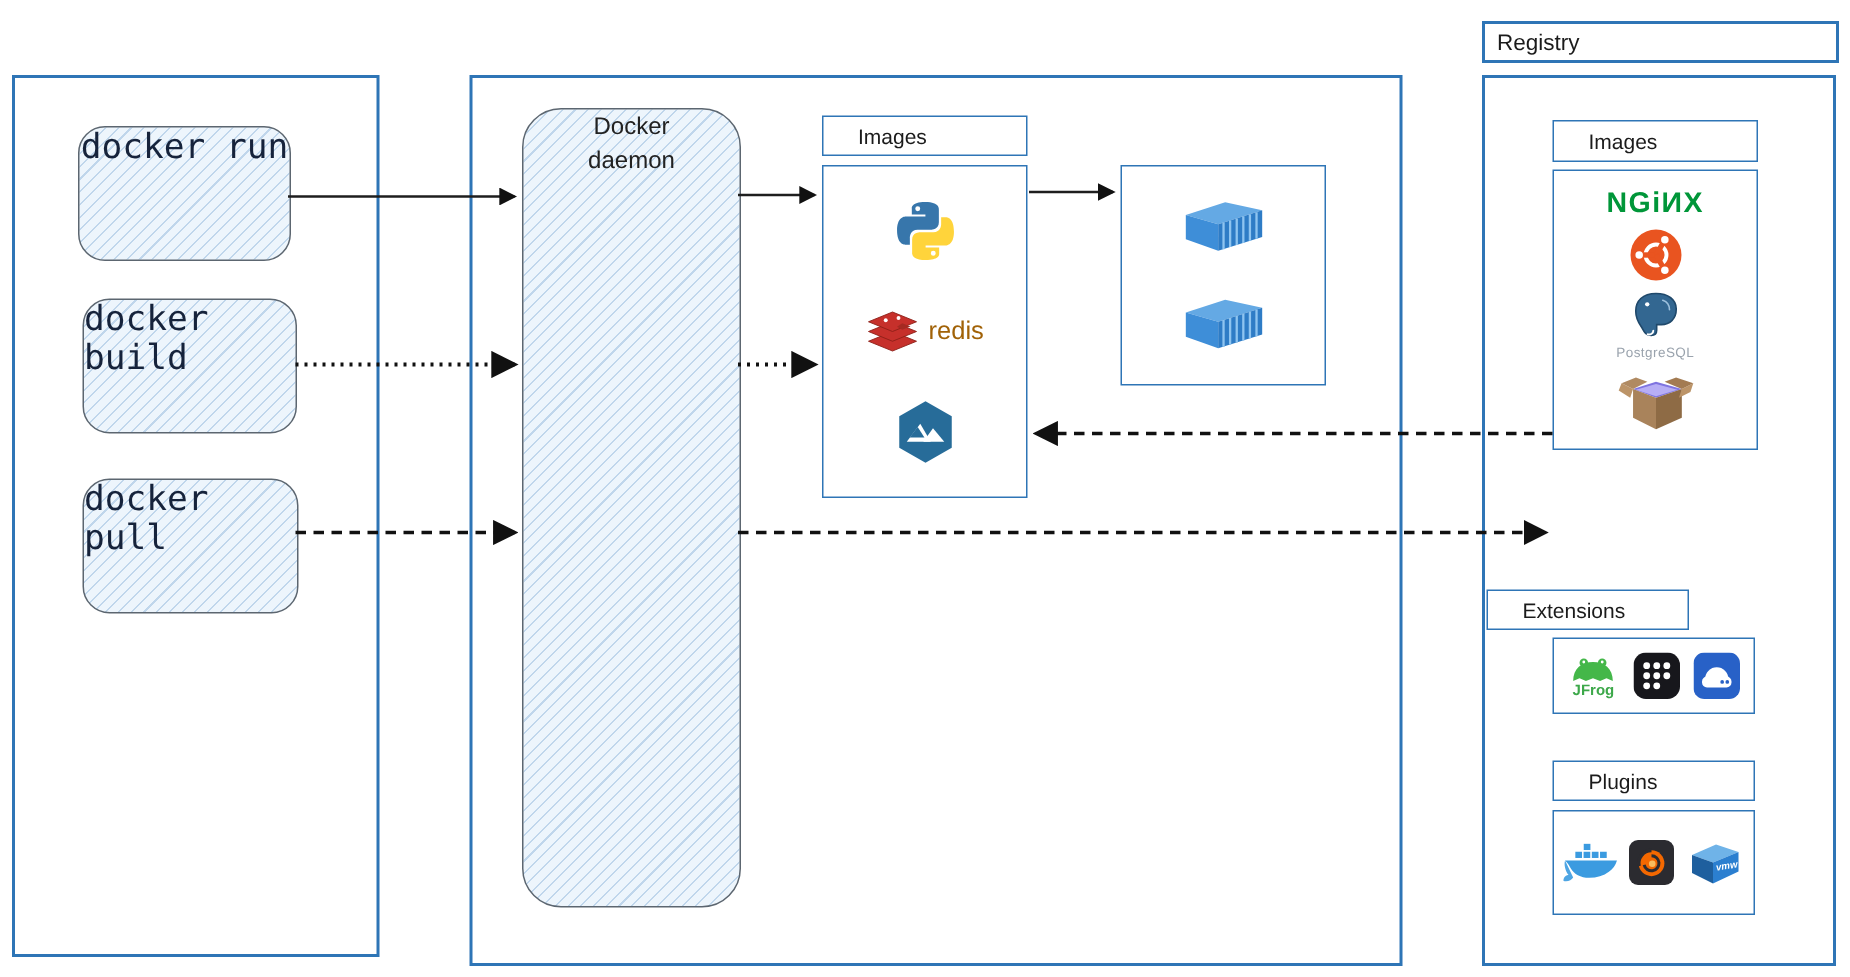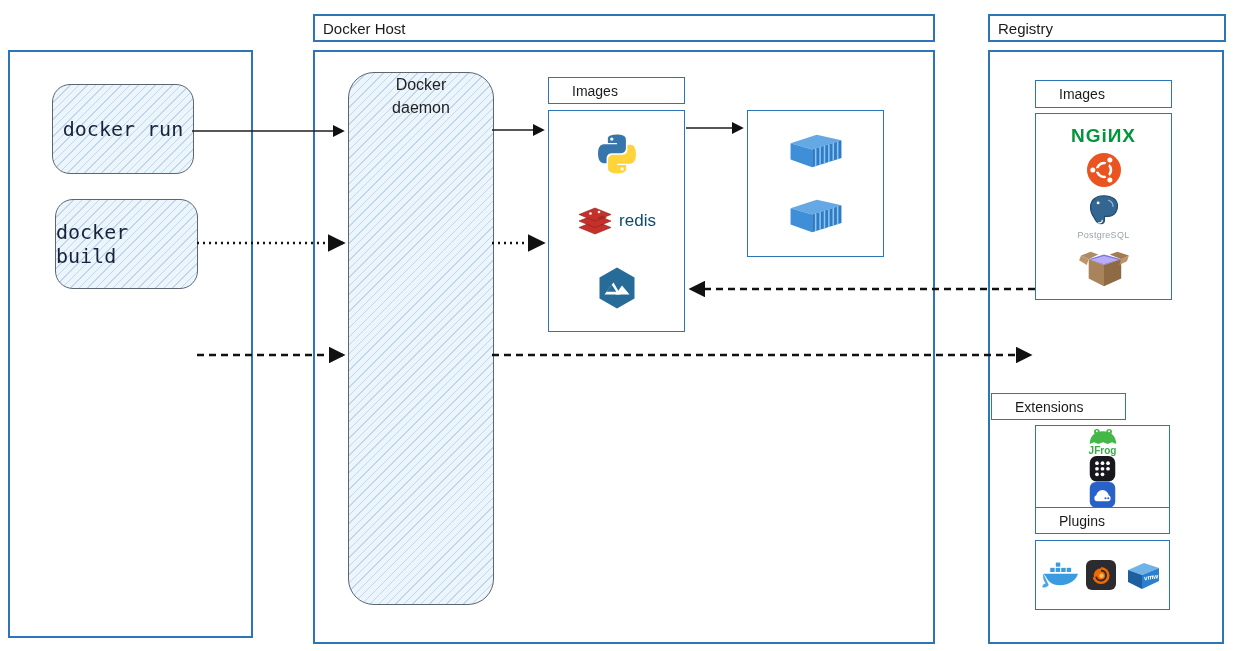--- a/index.html
+++ b/index.html
@@ -13,22 +13,22 @@
 
   
   .ptitle{position:absolute;box-sizing:border-box;border:1.5px solid #2E75B6;background:#fff;
     display:flex;align-items:center;padding-left:23px;font-size:14px;color:#1b1b1b;z-index:2;}
   .pbody{position:absolute;box-sizing:border-box;border:1.5px solid #2E75B6;background:#fff;z-index:2;}
 
   
   .sketch{background-color:#EDF5FC;
     background-image:repeating-linear-gradient(135deg, rgba(118,164,209,0.38) 0 1px, transparent 1px 6px);
     border:1.6px solid #5c6670;}
-  .cmd{position:absolute;border-radius:18px;display:flex;align-items:center;justify-content:center;
-    font-family:"DejaVu Sans Mono",monospace;font-size:20px;color:#16233b;z-index:2;}
+  .cmd{position:absolute;border-radius:18px;display:flex;align-items:flex-start;justify-content:center;
+    font-family:"DejaVu Sans Mono",monospace;font-size:23px;color:#16233b;z-index:2;}
   .daemon{position:absolute;border-radius:26px;display:flex;align-items:flex-start;justify-content:center;
     font-size:16px;color:#222;text-align:center;z-index:1;}
   .daemon span{display:block;max-width:84px;line-height:1.45;}
 
   
   #t-client{left:8px;top:14px;width:245px;height:28px}
   #b-client{left:8px;top:50px;width:245px;height:588px}
   #t-host{left:313px;top:14px;width:622px;height:28px}
   #b-host{left:313px;top:50px;width:622px;height:594px}
   #t-reg{left:988px;top:14px;width:238px;height:28px}
@@ -40,26 +40,26 @@
   #daemon{left:348px;top:72px;width:144px;height:531px}
 
   #t-himg{left:548px;top:77px;width:137px;height:27px}
   #b-himg{left:548px;top:110px;width:137px;height:222px;display:flex;flex-direction:column;justify-content:space-around;align-items:center;padding:6px 0;}
   #t-cont{left:747px;top:77px;width:137px;height:27px}
   #b-cont{left:747px;top:110px;width:137px;height:147px;display:flex;flex-direction:column;justify-content:space-around;align-items:center;padding:8px 0;}
 
   #t-rimg{left:1035px;top:80px;width:137px;height:28px}
   #b-rimg{left:1035px;top:113px;width:137px;height:187px;display:flex;flex-direction:column;justify-content:space-around;align-items:center;padding:8px 0;}
   #t-ext{left:991px;top:393px;width:135px;height:27px}
-  #b-ext{left:1035px;top:425px;width:135px;height:83px;display:flex;flex-direction:column;justify-content:space-evenly;align-items:center;}
+  #b-ext{left:1035px;top:425px;width:135px;height:51px;display:flex;flex-direction:row;justify-content:space-evenly;align-items:center;}
   #t-plug{left:1035px;top:507px;width:135px;height:27px}
   #b-plug{left:1035px;top:540px;width:135px;height:70px;display:flex;flex-direction:row;justify-content:space-evenly;align-items:center;}
 
   .redis-row{display:flex;align-items:center;gap:6px;}
-  .redis-label{font-size:17px;color:#0c4a6e;text-align:center;}
+  .redis-label{font-size:17px;color:#a16207;text-align:center;}
   .nginx-label{font-size:19px;font-weight:800;letter-spacing:1px;color:#009639;}
   .pg-block{display:flex;flex-direction:column;align-items:center;gap:1px;}
   .pg-label{font-size:9px;color:#9aa3ad;letter-spacing:0.3px;}
   .jfrog-block{display:flex;flex-direction:column;align-items:center;}
   .jfrog-label{font-size:10px;font-weight:bold;color:#3DA84A;margin-top:-2px;}
 
   
   #arrows{position:absolute;left:0;top:0;z-index:5;pointer-events:none;}
   .ln-solid{stroke:#1e1e1e;stroke-width:1.7;}
   .ln-dotted{stroke:#111;stroke-width:2.6;stroke-dasharray:2 4;}
@@ -71,24 +71,24 @@
 <div class="canvas">
 
   <div id="b-client" class="bigbox"></div>
 
   <div id="cmd-run" class="cmd sketch">
     <span>docker run</span>
   </div>
   <div id="cmd-build" class="cmd sketch">
     <span>docker build</span>
   </div>
-
-  <div id="t-host" class="titlebar">
-    <span>Docker Host</span>
-  </div>
+  <div id="cmd-pull" class="cmd sketch">
+    <span>docker pull</span>
+  </div>
+
   <div id="b-host" class="bigbox"></div>
 
   <div id="daemon" class="daemon sketch">
     <span>Docker daemon</span>
   </div>
 
   <div id="t-himg" class="ptitle">
     <span>Images</span>
   </div>
   <div id="b-himg" class="pbody">

